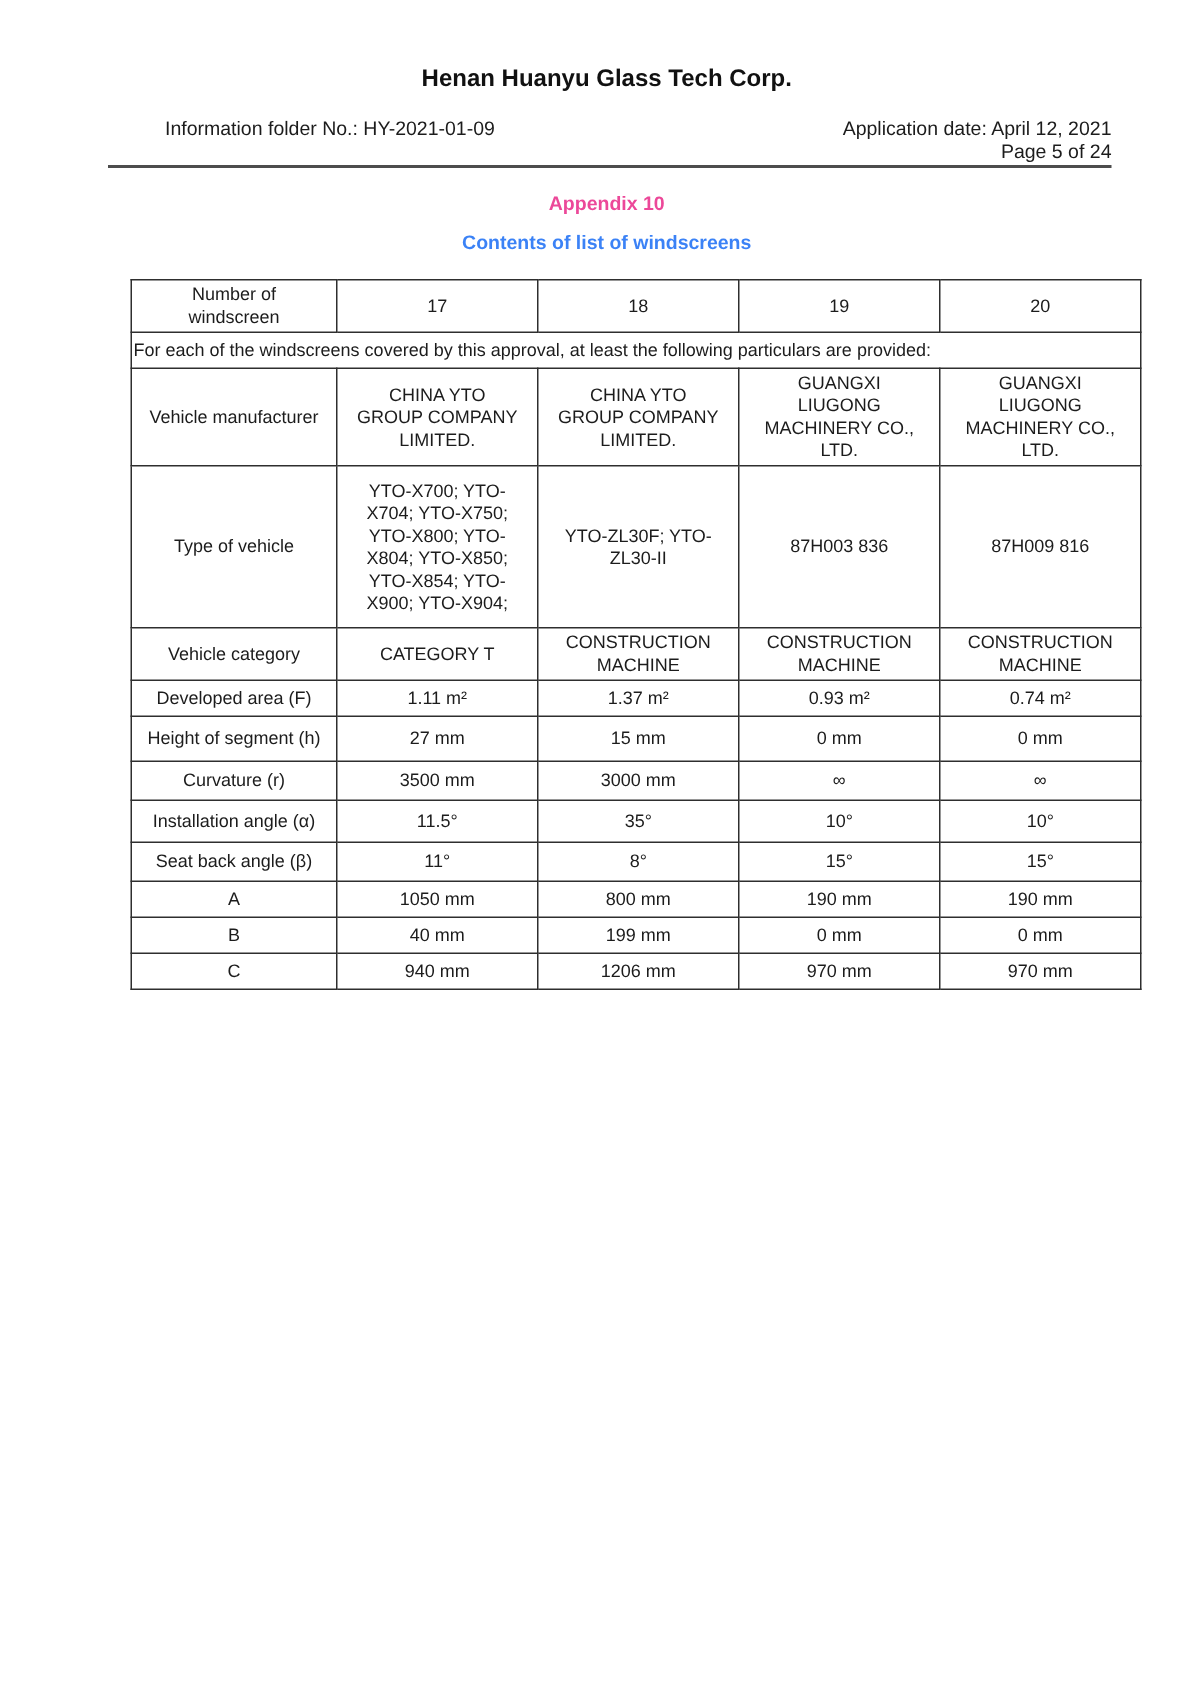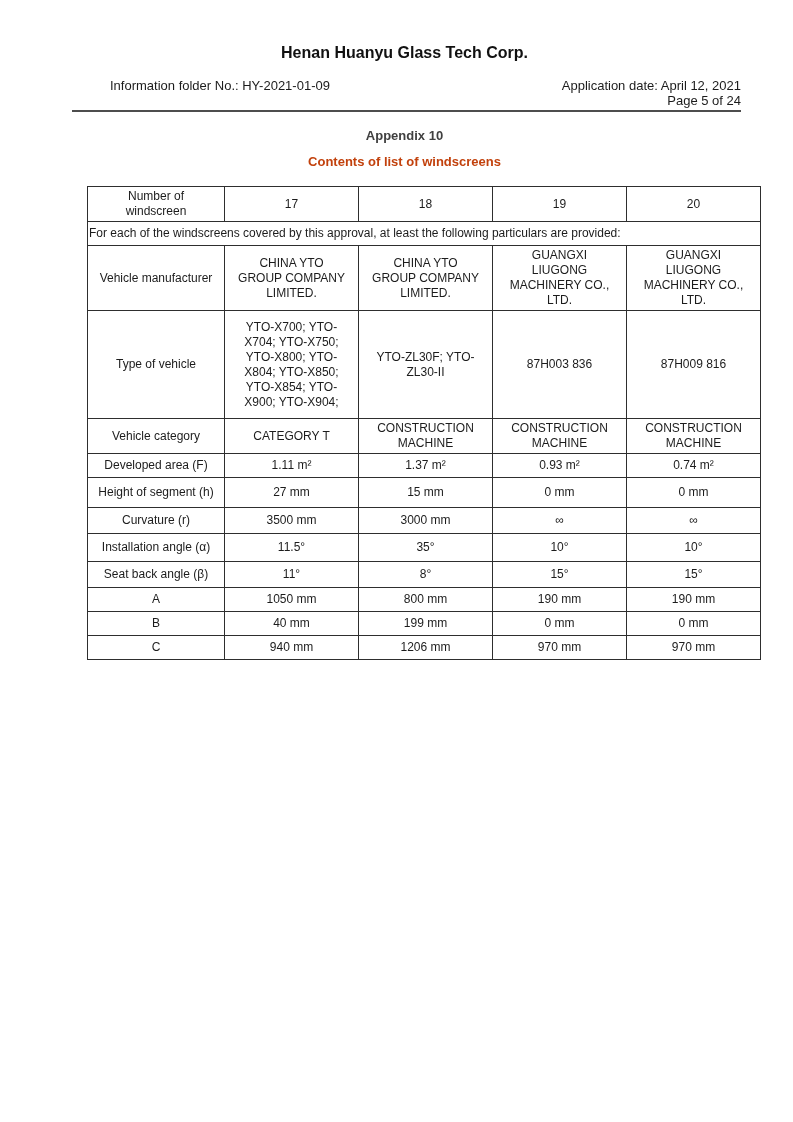--- a/index.html
+++ b/index.html
@@ -42,28 +42,28 @@
   .rule {
     border: none;
     border-top: 2px solid #4d4d4d;
     margin: 2px 0 0 4px;
   }
   .appendix {
     margin-top: 16px;
     text-align: center;
     font-size: 13px;
     font-weight: bold;
-    color: #404040;
+    color: #ec4899;
   }
   .subtitle {
     margin-top: 11px;
     text-align: center;
     font-size: 13px;
     font-weight: bold;
-    color: #c2410c;
+    color: #3b82f6;
   }
   table.ws {
     margin-top: 17px;
     border-collapse: collapse;
     table-layout: fixed;
     width: 673px;
     margin-left: 19px;
   }
   table.ws td {
     border: 1px solid #2e2e2e;

